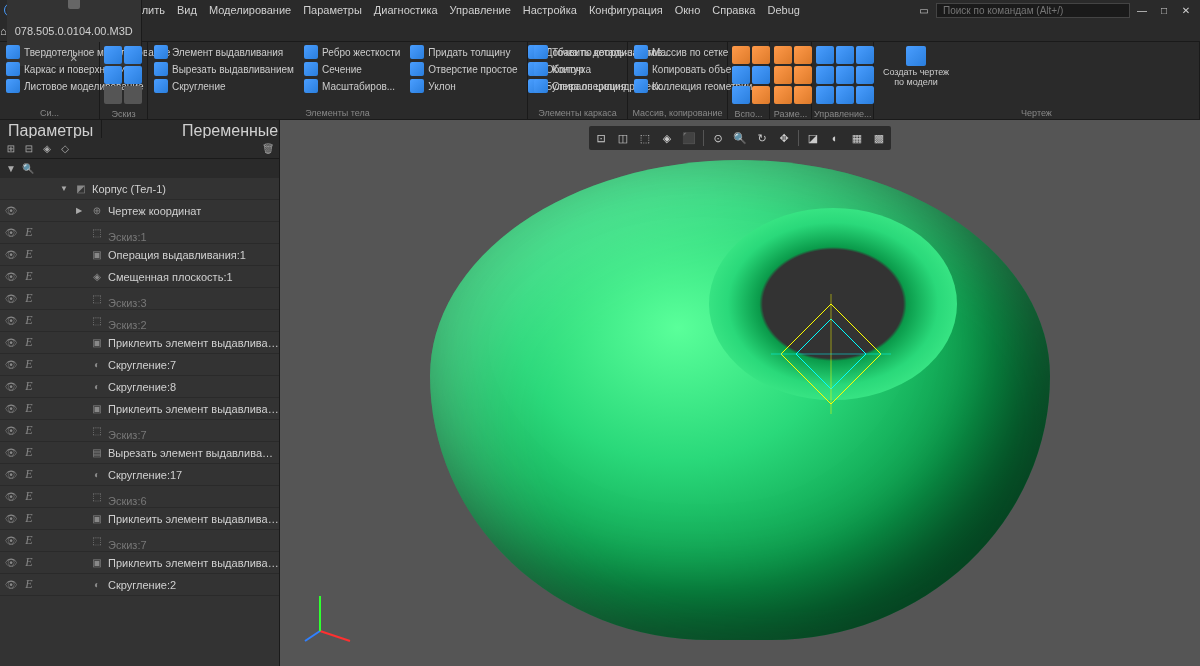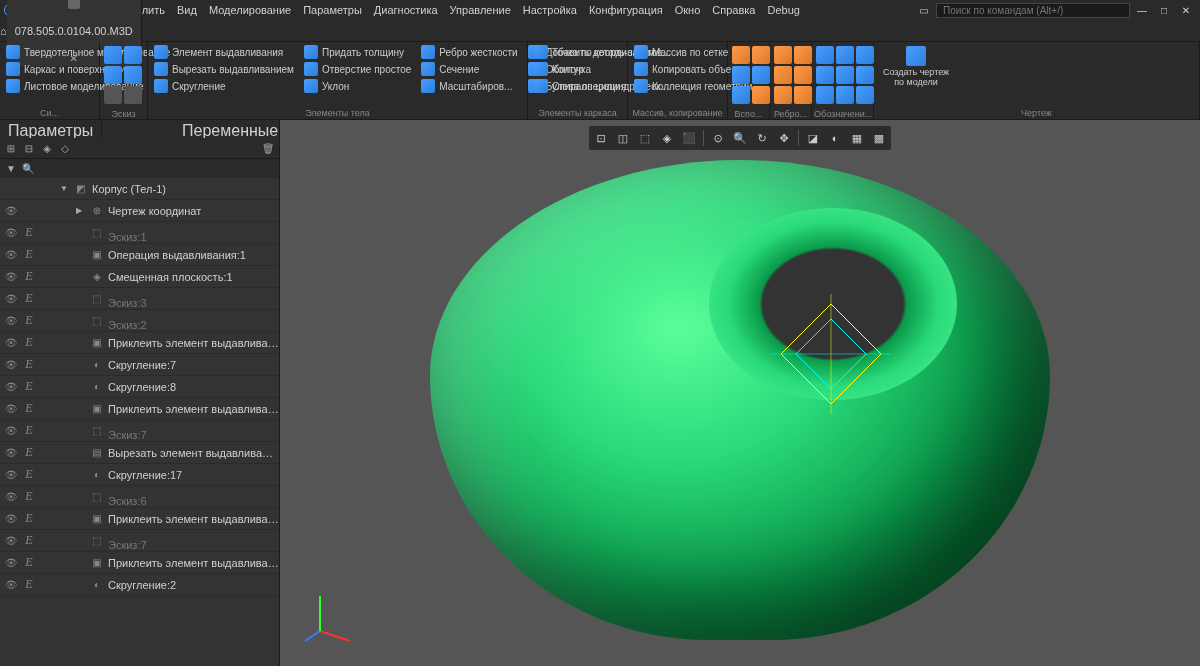--- a/index.html
+++ b/index.html
@@ -163,46 +163,46 @@
           </div>
           <div class="rbtn-sm">
             <div class="ricon-s"></div>
             <div class="rlabel-s">Вырезать выдавливанием</div>
           </div>
           <div class="rbtn-sm">
             <div class="ricon-s"></div>
             <div class="rlabel-s">Скругление</div>
           </div>
         </div>
+      <div class="rcol" id="rg5">
+          <div class="rbtn-sm">
+            <div class="ricon-s"></div>
+            <div class="rlabel-s">Ребро жесткости</div>
+          </div>
+          <div class="rbtn-sm">
+            <div class="ricon-s"></div>
+            <div class="rlabel-s">Сечение</div>
+          </div>
+          <div class="rbtn-sm">
+            <div class="ricon-s"></div>
+            <div class="rlabel-s">Масштабиров...</div>
+          </div>
+        </div>
       <div class="rcol" id="rg4">
           <div class="rbtn-sm">
             <div class="ricon-s"></div>
             <div class="rlabel-s">Придать толщину</div>
           </div>
           <div class="rbtn-sm">
             <div class="ricon-s"></div>
             <div class="rlabel-s">Отверстие простое</div>
           </div>
           <div class="rbtn-sm">
             <div class="ricon-s"></div>
             <div class="rlabel-s">Уклон</div>
-          </div>
-        </div>
-      <div class="rcol" id="rg5">
-          <div class="rbtn-sm">
-            <div class="ricon-s"></div>
-            <div class="rlabel-s">Ребро жесткости</div>
-          </div>
-          <div class="rbtn-sm">
-            <div class="ricon-s"></div>
-            <div class="rlabel-s">Сечение</div>
-          </div>
-          <div class="rbtn-sm">
-            <div class="ricon-s"></div>
-            <div class="rlabel-s">Масштабиров...</div>
           </div>
         </div>
       <div class="rcol" id="rg6">
           <div class="rbtn-sm">
             <div class="ricon-s"></div>
             <div class="rlabel-s">Добавить деталь-заготов...</div>
           </div>
           <div class="rbtn-sm">
             <div class="ricon-s"></div>
             <div class="rlabel-s">Оболочка</div>
@@ -285,21 +285,21 @@
           <div class="ricon-row">
             <div class="ricon-cell orange"></div>
             <div class="ricon-cell orange"></div>
           </div>
           <div class="ricon-row">
             <div class="ricon-cell orange"></div>
             <div class="ricon-cell orange"></div>
           </div>
         </div>
       </div>
-    <div class="rgroup-label">Ребро...</div>
+    <div class="rgroup-label">Разме...</div>
   </div>
   <div class="rgroup" style="width:62px">
     <div class="rgroup-body">
         <div class="ricon-grid">
           <div class="ricon-row">
             <div class="ricon-cell"></div>
             <div class="ricon-cell"></div>
             <div class="ricon-cell"></div>
           </div>
           <div class="ricon-row">
@@ -307,21 +307,21 @@
             <div class="ricon-cell"></div>
             <div class="ricon-cell"></div>
           </div>
           <div class="ricon-row">
             <div class="ricon-cell"></div>
             <div class="ricon-cell"></div>
             <div class="ricon-cell"></div>
           </div>
         </div>
       </div>
-    <div class="rgroup-label">Обозначени...</div>
+    <div class="rgroup-label">Управление...</div>
   </div>
 
   <div class="rgroup" style="flex:1">
     <div class="rgroup-body">
       <div class="rbtn-big" style="width:80px">
         <div class="ricon"></div>
         <div class="rlabel">Создать чертеж по модели</div>
       </div>
     </div>
     <div class="rgroup-label">Чертеж</div>

